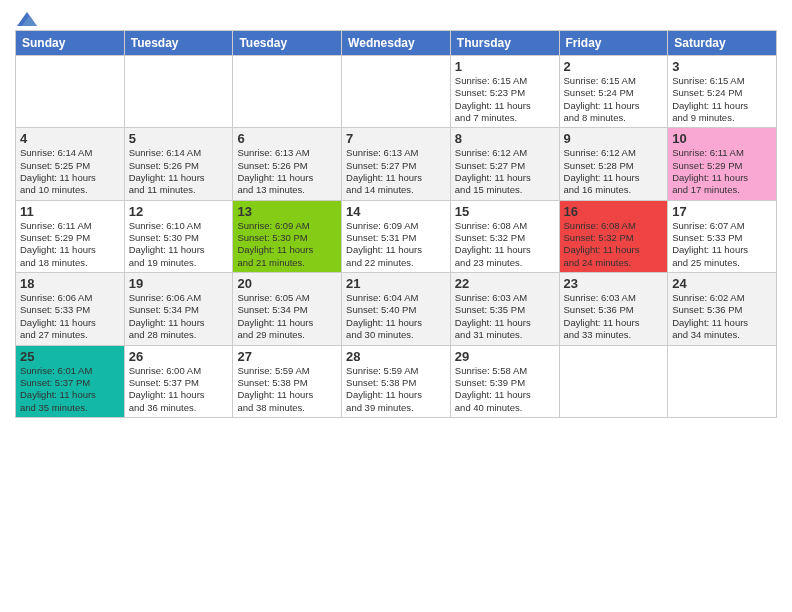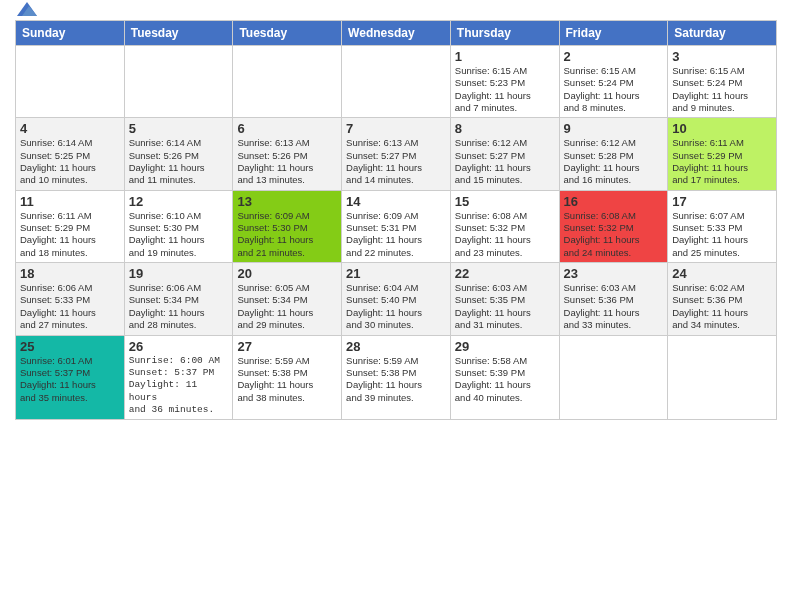--- a/index.html
+++ b/index.html
@@ -1,18 +1,18 @@
 <!DOCTYPE html>
 <html><head>
   <meta charset="utf-8">
   <style>
     * { margin: 0; padding: 0; box-sizing: border-box; }
     body { font-family: Arial, sans-serif; background: #fff; width: 792px; height: 612px; overflow: hidden; }
     
-    .page { width: 792px; height: 608px; padding: 2px 15px; }
+    .page { width: 792px; height: 608px; padding: 12px 15px; }
     
     .header { display: flex; justify-content: space-between; align-items: flex-start; margin-bottom: 8px; }
     
     .logo { display: flex; flex-direction: column; align-items: flex-start; }
     .logo-text { display: flex; align-items: center; }
     .logo-general { font-size: 18px; font-weight: bold; color: #333; }
     .logo-blue { font-size: 18px; font-weight: bold; color: #4472C4; }
     .logo-icon { width: 20px; height: 14px; margin-left: 2px; }
     
     .title-area { text-align: right; }
@@ -127,21 +127,21 @@
 Daylight: 11 hours
 and 15 minutes.</div>
           </td>
           <td style="background: rgb(242, 242, 242);">
             <span class="day-num">9</span>
             <div class="day-info" style="white-space: pre-line;">Sunrise: 6:12 AM
 Sunset: 5:28 PM
 Daylight: 11 hours
 and 16 minutes.</div>
           </td>
-          <td style="background: #bef264;">
+          <td style="background: #f9a8d4;">
             <span class="day-num">10</span>
             <div class="day-info" style="white-space: pre-line;">Sunrise: 6:11 AM
 Sunset: 5:29 PM
 Daylight: 11 hours
 and 17 minutes.</div>
           </td>
         </tr>
         <tr>
           <td style="background: rgb(255, 255, 255);">
             <span class="day-num">11</span>
@@ -247,21 +247,21 @@
         <tr>
           <td style="background: #14b8a6;">
             <span class="day-num">25</span>
             <div class="day-info" style="white-space: pre-line;">Sunrise: 6:01 AM
 Sunset: 5:37 PM
 Daylight: 11 hours
 and 35 minutes.</div>
           </td>
           <td style="background: rgb(255, 255, 255);">
             <span class="day-num">26</span>
-            <div class="day-info" style="white-space: pre-line; font-family: Liberation Mono, monospace;">Sunrise: 6:00 AM
+            <div class="day-info" style="white-space: pre-line;">Sunrise: 6:00 AM
 Sunset: 5:37 PM
 Daylight: 11 hours
 and 36 minutes.</div>
           </td>
           <td style="background: rgb(255, 255, 255);">
             <span class="day-num">27</span>
             <div class="day-info" style="white-space: pre-line;">Sunrise: 5:59 AM
 Sunset: 5:38 PM
 Daylight: 11 hours
 and 38 minutes.</div>

